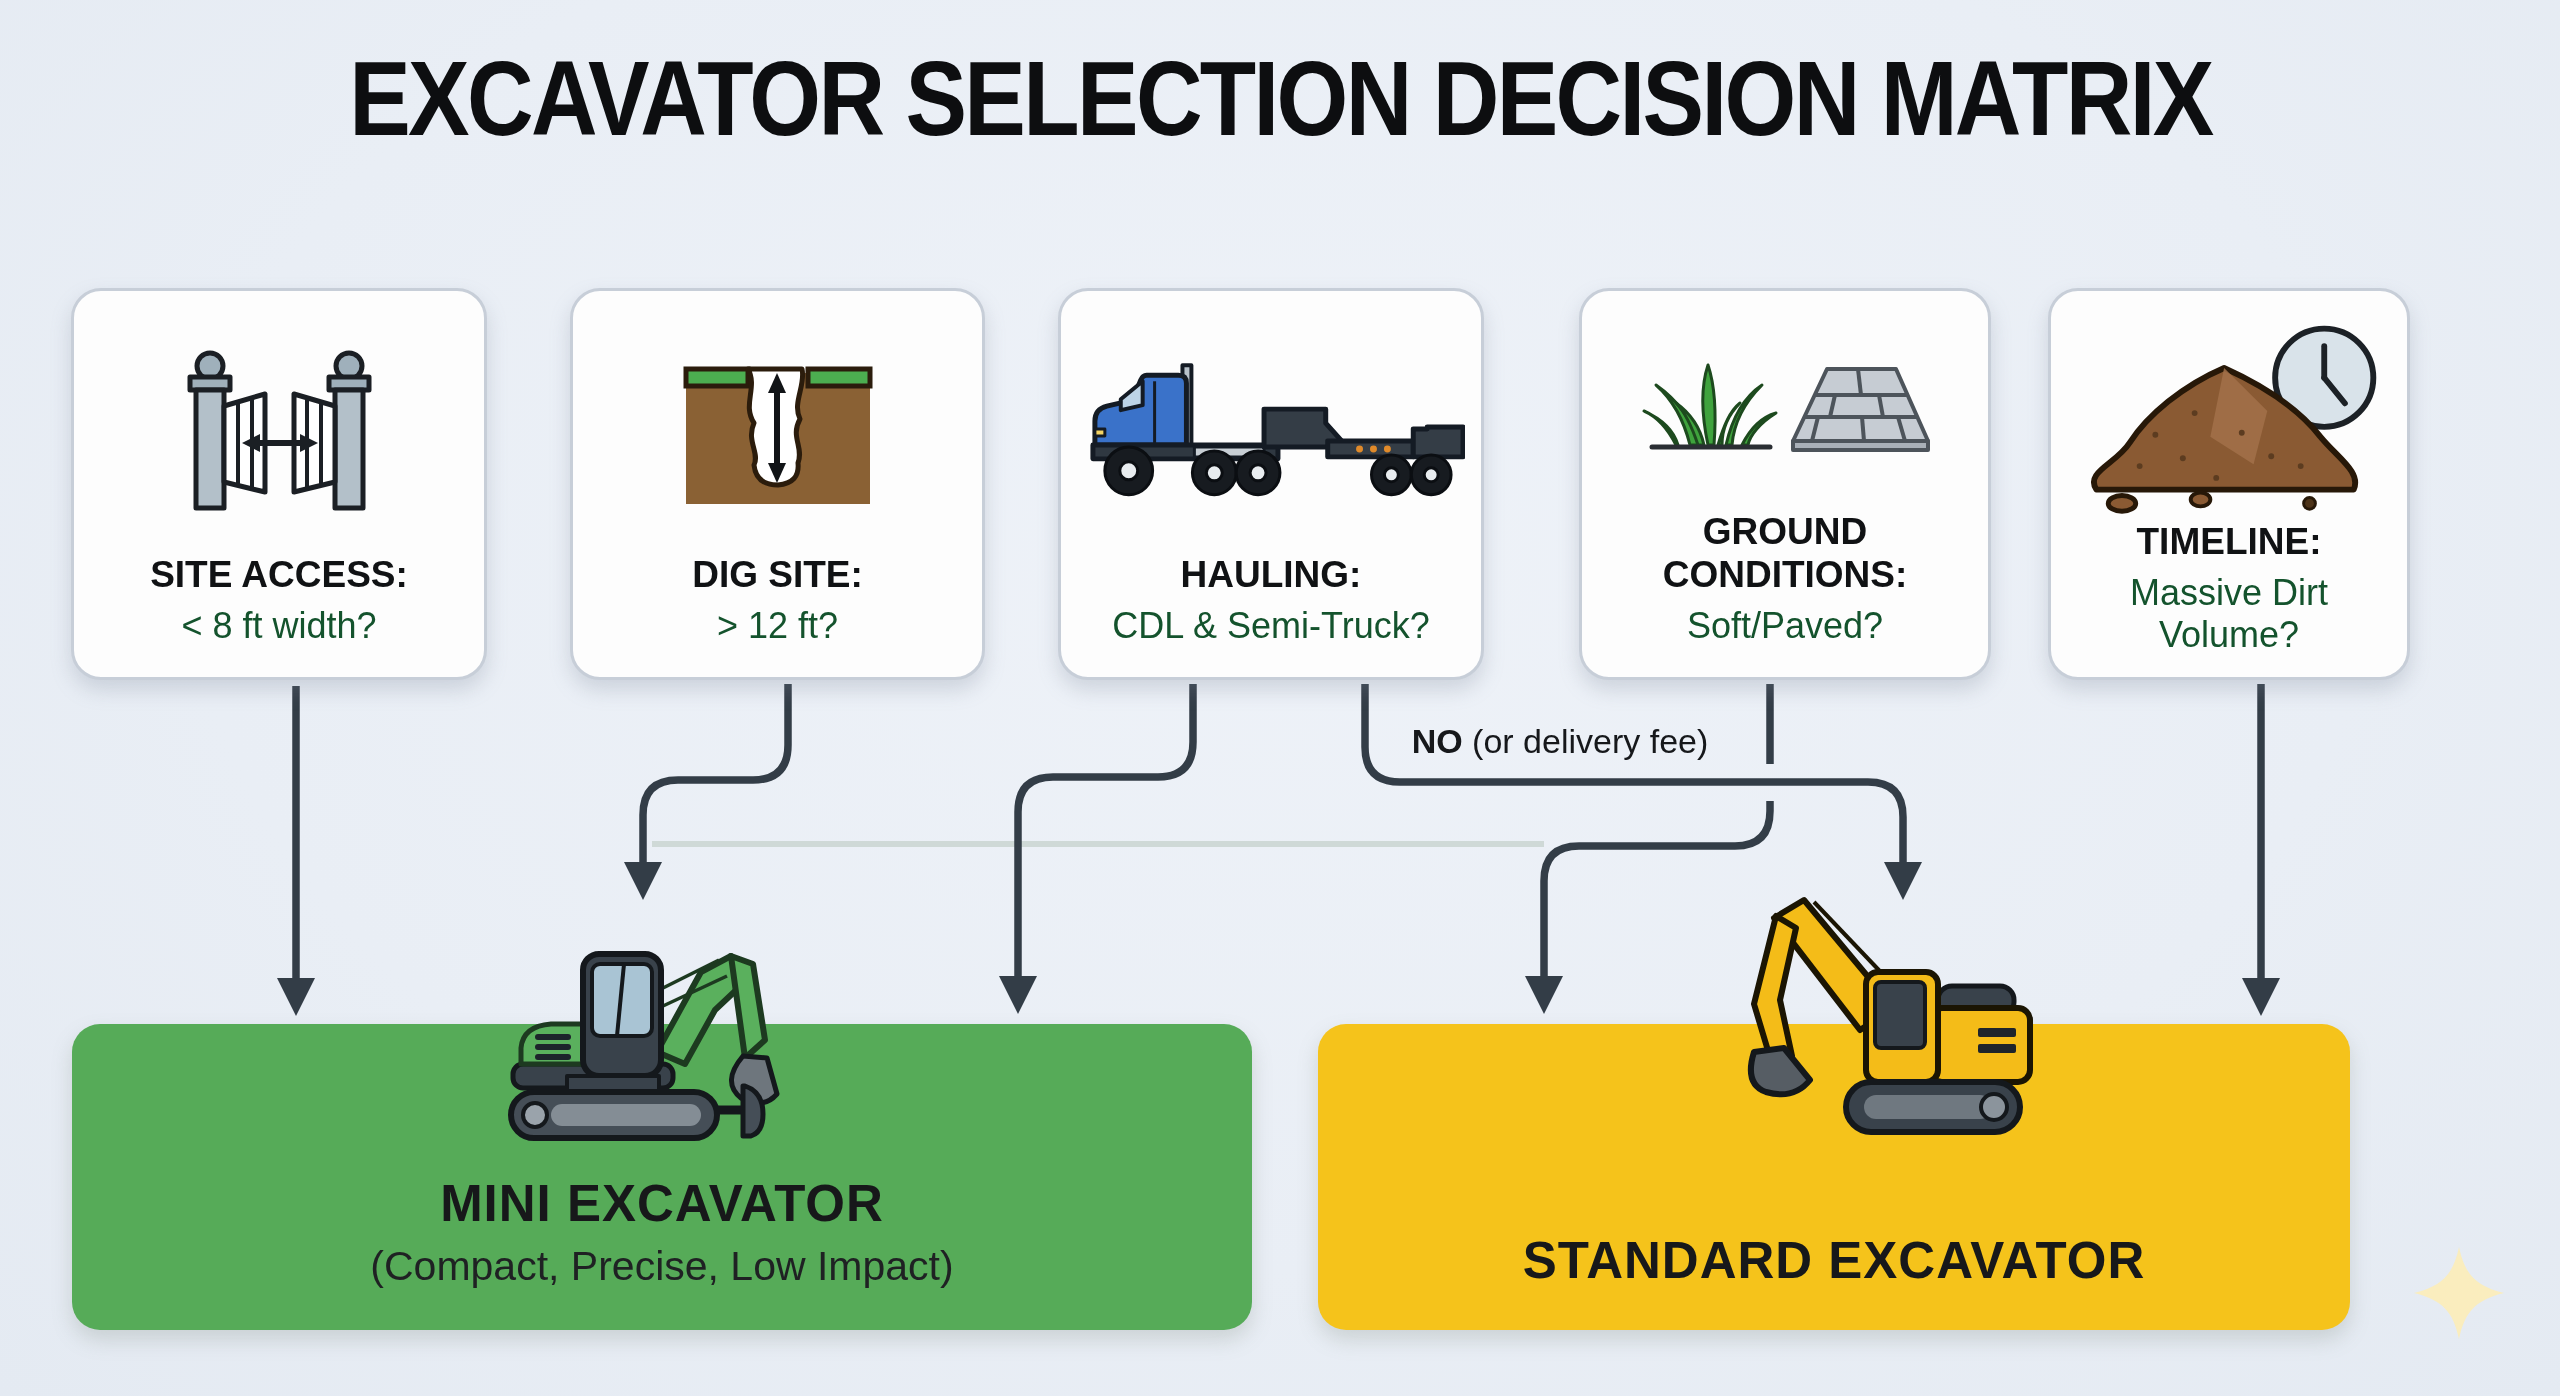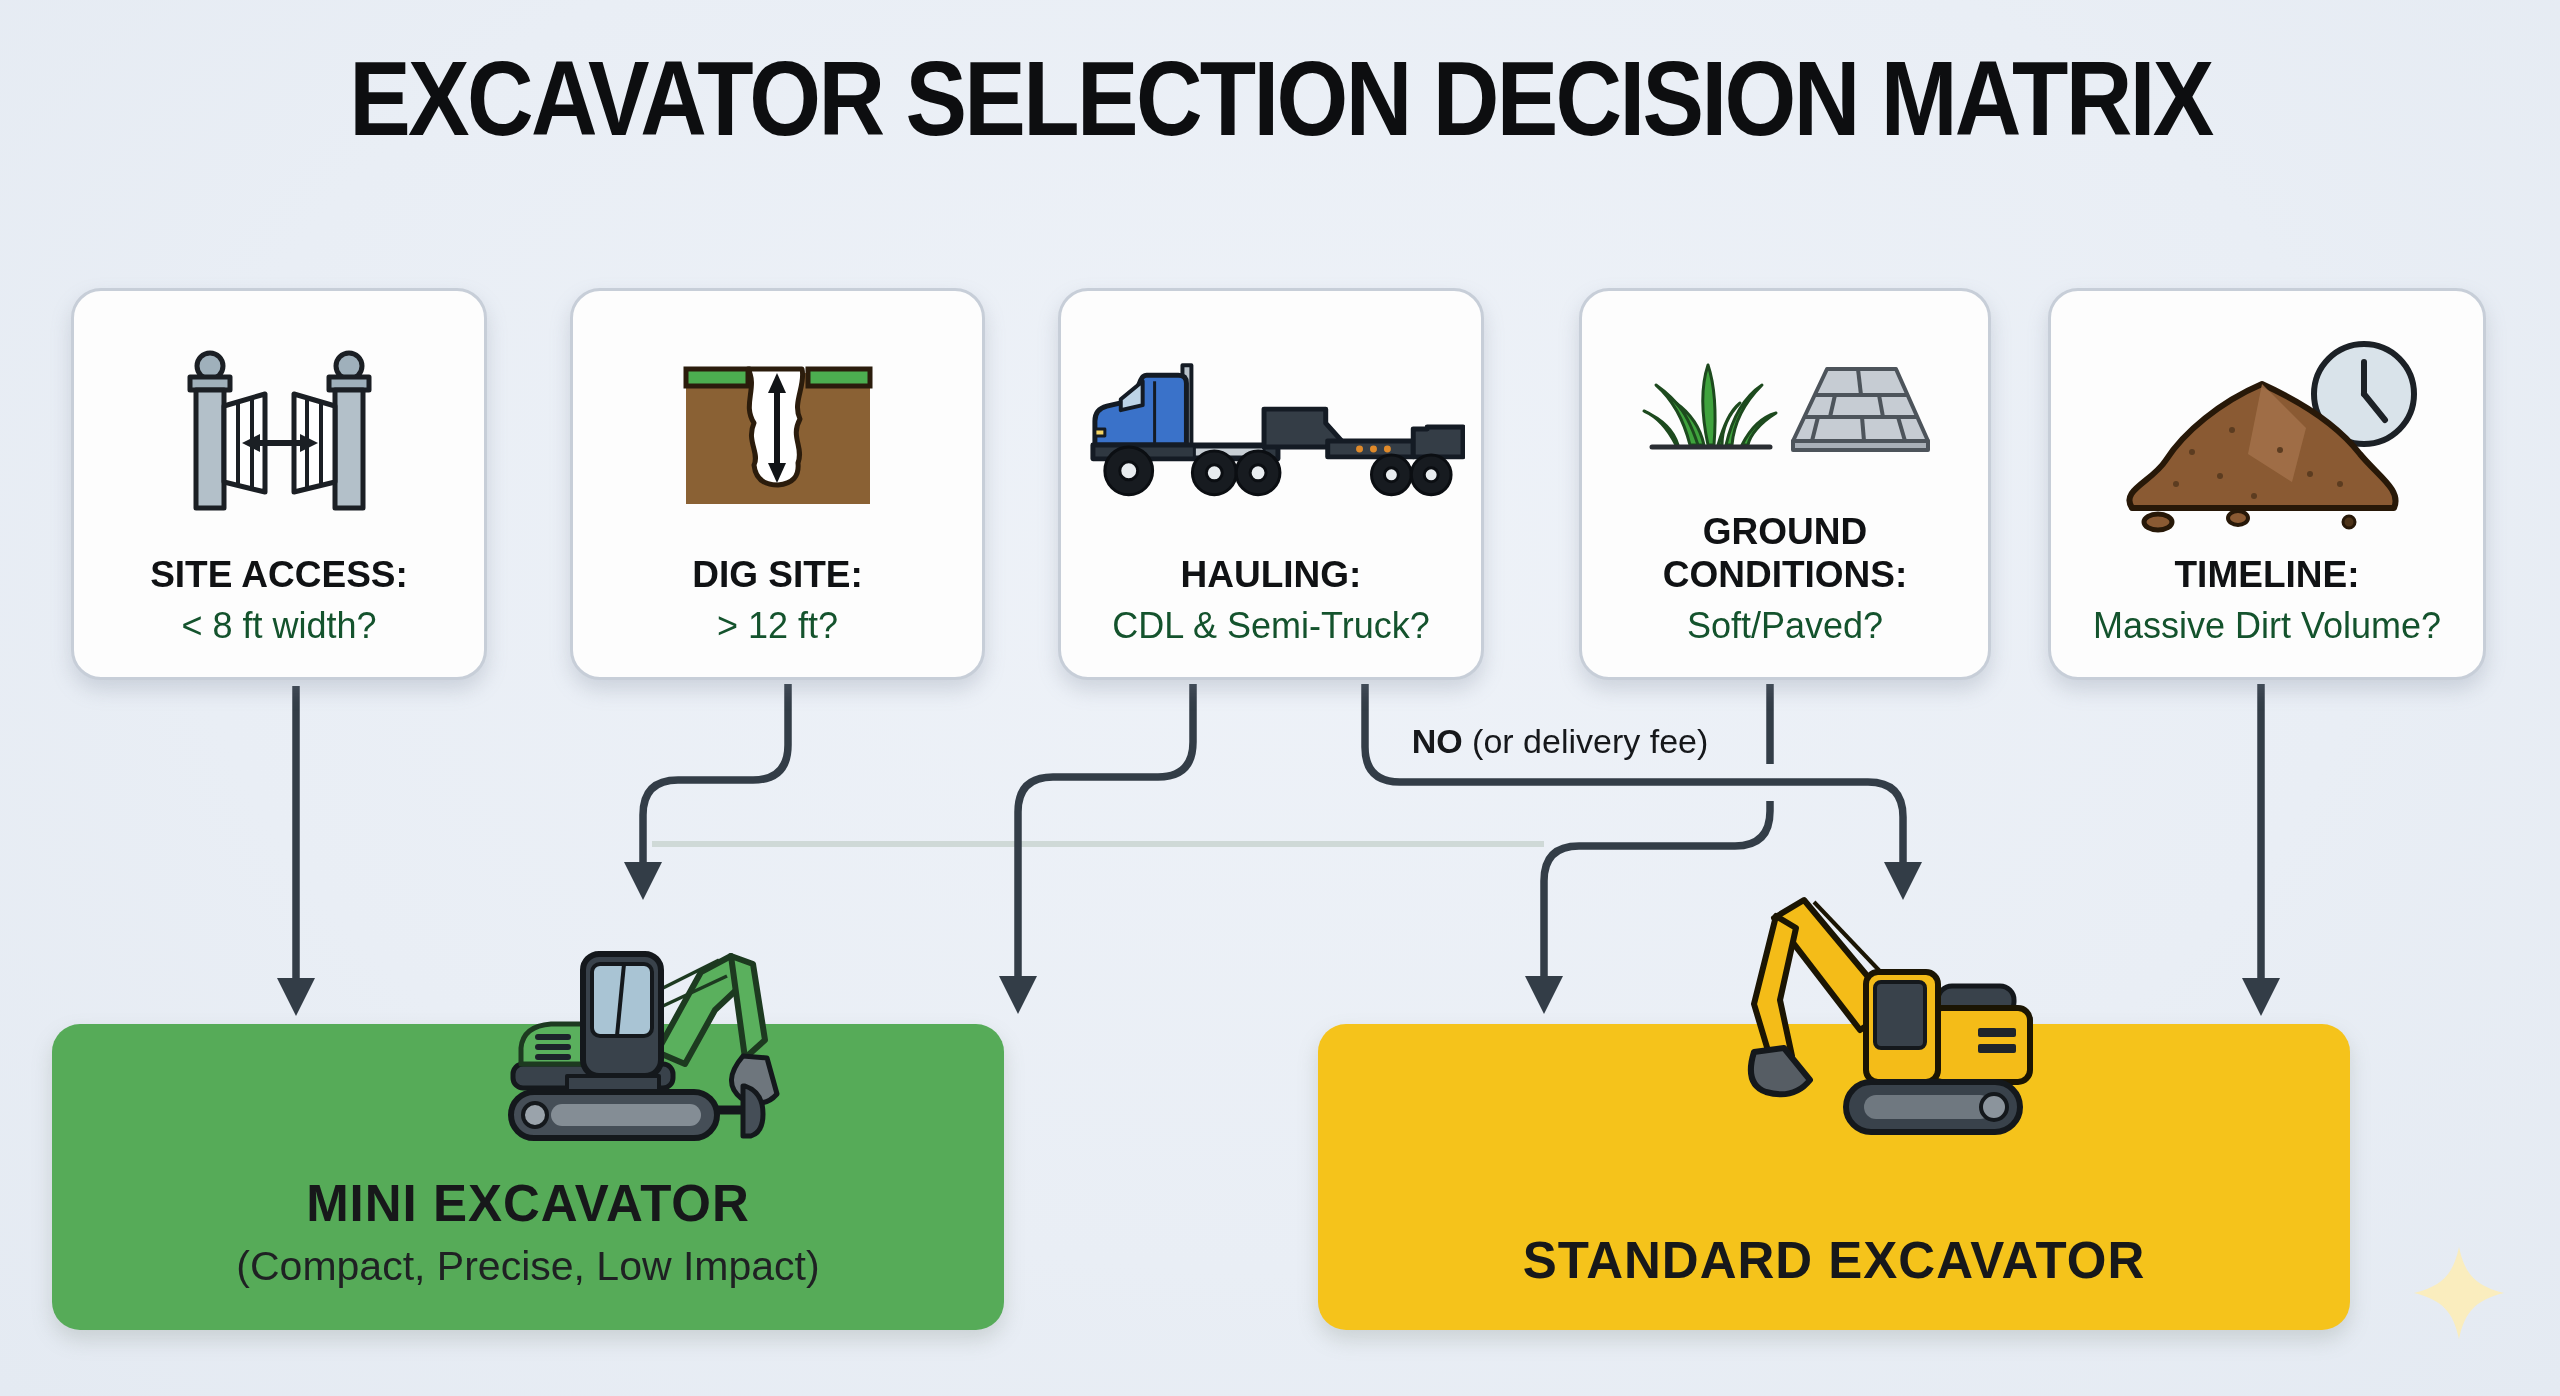--- a/index.html
+++ b/index.html
@@ -20,35 +20,35 @@
     display:flex;flex-direction:column;align-items:center;
     padding:24px 16px 30px;z-index:3;
   }
   .card .icon-wrap{flex:1;display:flex;align-items:center;justify-content:center;width:100%;}
   .card-title{font-size:37px;font-weight:bold;text-align:center;line-height:1.18;color:#101214;}
   .card-q{font-size:36px;text-align:center;margin-top:8px;color:#14532d;}
   #card-1{left:71px;width:416px;}
   #card-2{left:570px;width:415px;}
   #card-3{left:1058px;width:426px;}
   #card-4{left:1552px;width:412px;margin-left:27px;}
-  #card-5{left:2048px;width:438px;}
+  #card-5{left:2048px;width:362px;}
   #card-4 .card-title{max-width:310px;}
   .overlay{position:absolute;left:0;top:0;width:2560px;height:1396px;z-index:1;}
   .no-label{
     position:absolute;left:1382px;top:722px;width:356px;text-align:center;
     font-size:34px;color:#16181b;z-index:2;white-space:nowrap;
   }
   .no-label b{font-weight:bold;}
   .outcome{
     position:absolute;top:1024px;height:306px;border-radius:28px;z-index:2;
     display:flex;flex-direction:column;align-items:center;justify-content:flex-end;
     padding-bottom:40px;box-sizing:border-box;
     box-shadow:0 10px 20px rgba(120,130,120,.25);
   }
-  #outcome-mini{left:52px;width:952px;background:#56ab58;text-align:center;}
+  #outcome-mini{left:72px;width:1180px;background:#56ab58;text-align:center;}
   #outcome-standard{left:1318px;width:1032px;background:#f5c31b;}
   .outcome-title{font-size:51px;font-weight:bold;color:#17181a;letter-spacing:1px;}
   .outcome-sub{font-size:41px;color:#1f2123;margin-top:10px;}
   .float-icon{position:absolute;z-index:4;}
   #mini-exc{left:505px;top:930px;}
   #std-exc{left:1742px;top:888px;}
   #sparkle{left:2414px;top:1247px;z-index:5;}
 </style>
 </head>
 <body>

